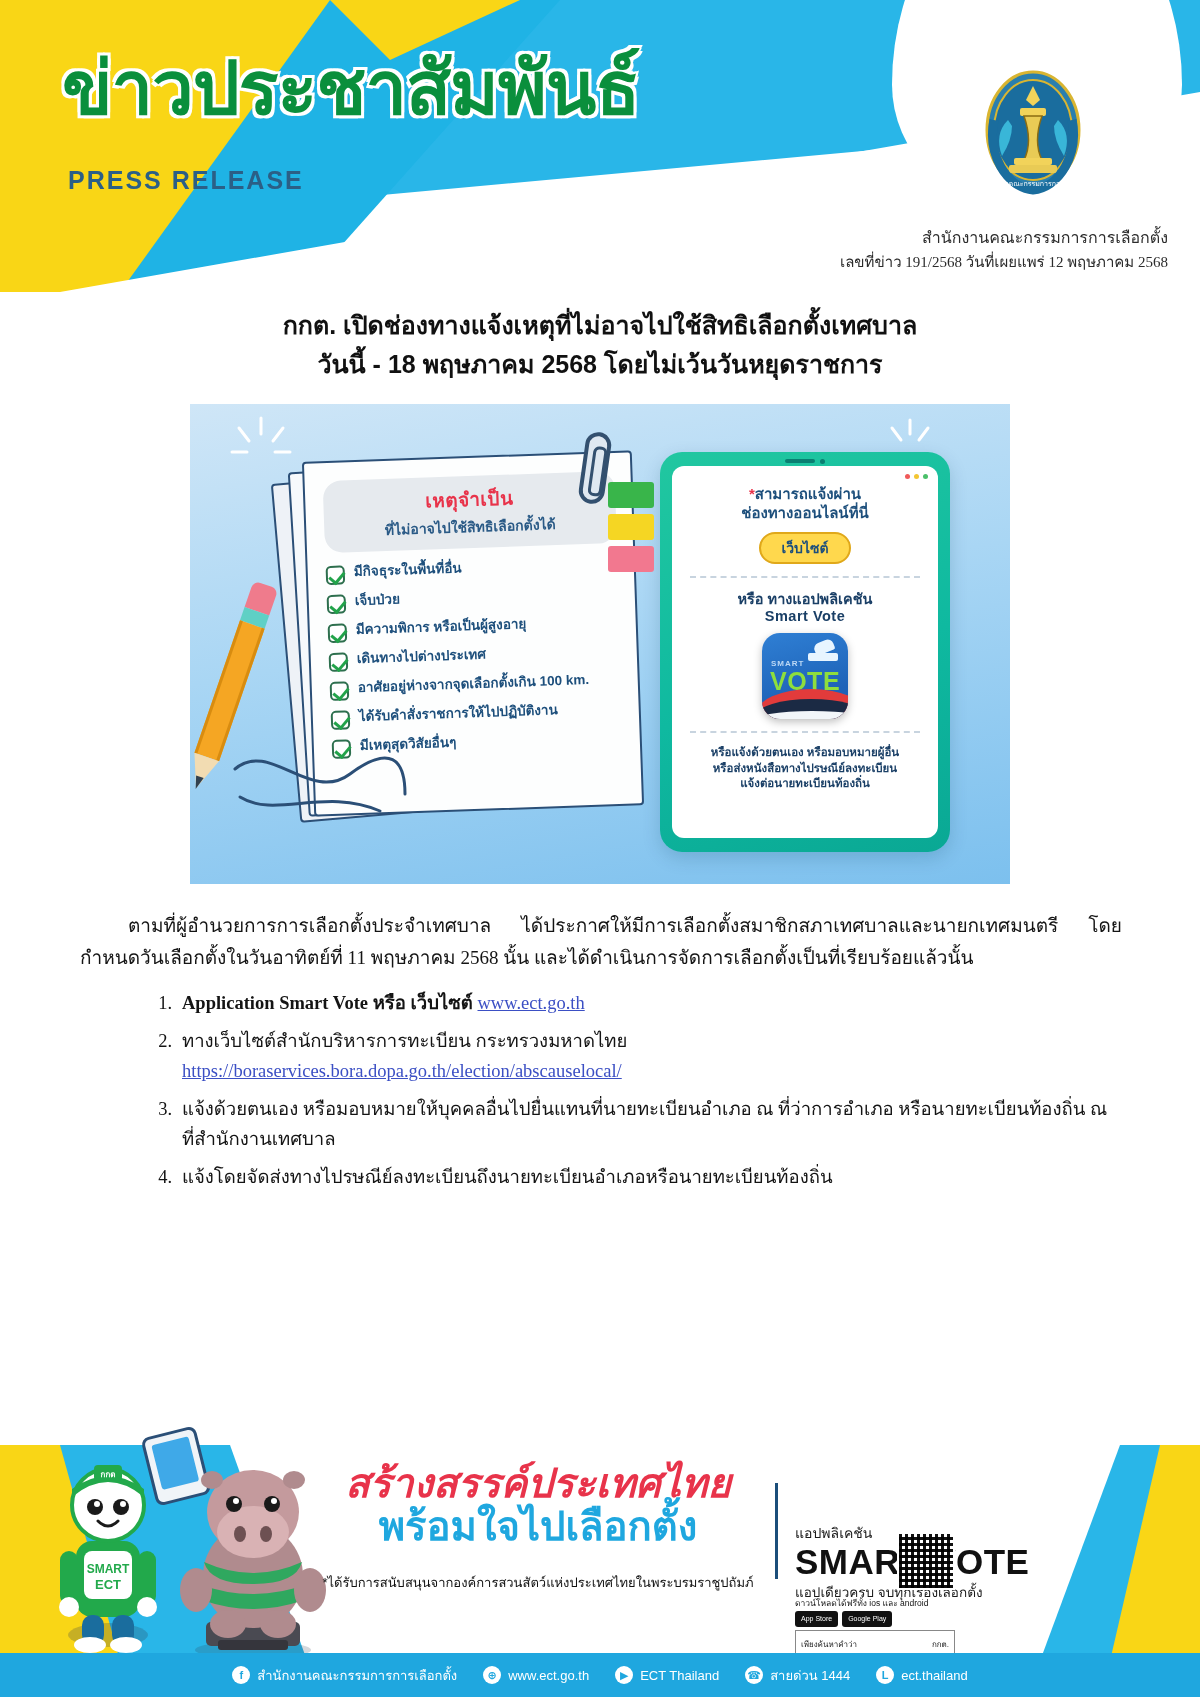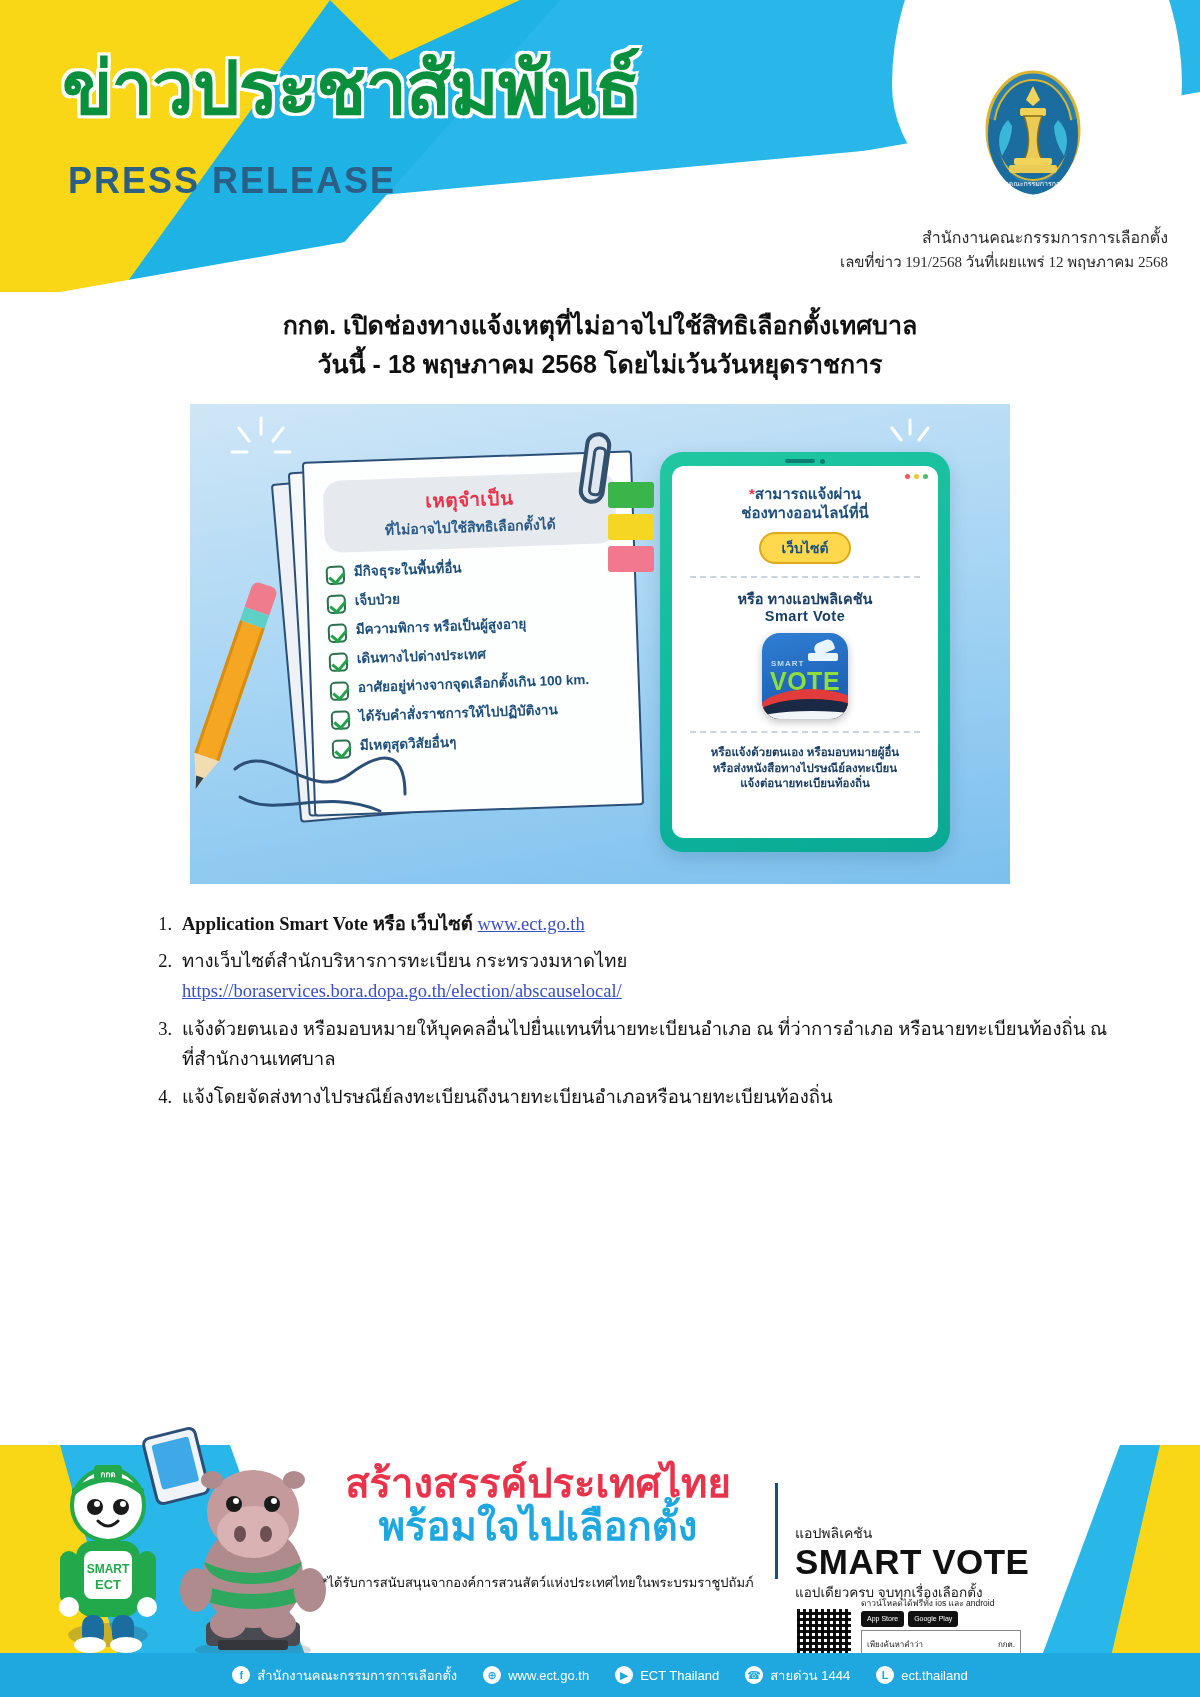--- a/index.html
+++ b/index.html
@@ -49,22 +49,22 @@
   .hdr-title {
     position: absolute; left: 62px; top: 52px;
     font-size: 74px; font-weight: bold; color: #0a8f3c;
     letter-spacing: -1px; line-height: 1;
     text-shadow:
        2px 0 0 #fff, -2px 0 0 #fff, 0 2px 0 #fff, 0 -2px 0 #fff,
        3px 3px 0 #fff, -3px 3px 0 #fff, 3px -3px 0 #fff, -3px -3px 0 #fff;
     white-space: nowrap;
   }
   .hdr-sub {
-    position: absolute; left: 68px; top: 160px;
-    font-size: 36px; font-weight: bold; color: #2b5f86;
+    position: absolute; left: 68px; top: 166px;
+    font-size: 25px; font-weight: bold; color: #2b5f86;
     letter-spacing: 2px;
   }
 
   
   .emblem {
     position: absolute; right: 92px; top: 58px;
     width: 150px; height: 150px;
   }
 
   .hdr-org {
@@ -241,33 +241,33 @@
     clip-path: polygon(90px 0, 130px 0, 130px 216px, 40px 216px);
   }
   .fb-bar {
     position: absolute; left: 0; bottom: 0; width: 1200px; height: 44px;
     background: #1fa7df;
   }
   .fb-slogan {
     position: absolute; left: 318px; bottom: 104px; width: 440px; text-align: center;
   }
   .sl1 { font-size: 40px; font-weight: bold; color: #e8334a; line-height: 1.05;
-         text-shadow: 1.5px 0 #fff,-1.5px 0 #fff,0 1.5px #fff,0 -1.5px #fff;}
+         text-shadow: 1.5px 0 #fff,-1.5px 0 #fff,0 1.5px #fff,0 -1.5px #fff; font-style: italic;}
   .sl2 { font-size: 40px; font-weight: bold; color: #1fa7df; line-height: 1.1;
          text-shadow: 1.5px 0 #fff,-1.5px 0 #fff,0 1.5px #fff,0 -1.5px #fff;}
   .sl3 { font-size: 13px; color: #111; margin-top: 24px; }
   .fb-divider {
     position: absolute; left: 775px; bottom: 118px; width: 3px; height: 96px;
     background: #1b4e7a;
   }
   .sv-block { position: absolute; left: 795px; bottom: 94px; width: 250px; }
   .sv1 { font-size: 14px; color: #1a1a1a; }
   .sv2 { font-size: 35px; font-weight: bold; color: #111; letter-spacing: .5px; line-height: 1.02;}
   .sv3 { font-size: 13.5px; color: #1a1a1a; margin-top: 1px;}
-  .qr-row { position: absolute; left: 795px; bottom: 22px; display: flex; gap: 8px; align-items: center;}
+  .qr-row { position: absolute; left: 795px; bottom: 22px; display: flex; gap: 8px; align-items: flex-end; flex-direction: column;}
   .qr { width: 58px; height: 58px; background:
         repeating-linear-gradient(0deg,#111 0 3px,#fff 3px 6px),
         repeating-linear-gradient(90deg,#111 0 3px,transparent 3px 6px);
         background-blend-mode: multiply; border: 2px solid #fff;}
   .qr-side { font-size: 8.5px; color: #111; line-height: 1.35;}
   .store-row { display: flex; gap: 4px; margin-top: 2px; }
   .store { background: #111; color: #fff; font-size: 7px; padding: 3px 6px; border-radius: 3px; white-space: nowrap;}
   .searchbox { margin-top: 3px; border: 1px solid #888; background:#fff; font-size: 8px; padding: 9px 5px; width: 160px; display:flex; justify-content: space-between;}
   .qr-foot { font-size: 8.5px; color:#111; margin-top: 3px;}
 
@@ -439,20 +439,21 @@
         <div class="scr-foot">
           <span>หรือแจ้งด้วยตนเอง หรือมอบหมายผู้อื่น</span><br>
           <span>หรือส่งหนังสือทางไปรษณีย์ลงทะเบียน</span><br>
           <span>แจ้งต่อนายทะเบียนท้องถิ่น</span>
         </div>
       </div>
     </div>
   </div>
 
   <div class="body-text">
+    <p>ตามที่ผู้อำนวยการการเลือกตั้งประจำเทศบาล ได้ประกาศให้มีการเลือกตั้งสมาชิกสภาเทศบาลและนายกเทศมนตรี โดยกำหนดวันเลือกตั้งในวันอาทิตย์ที่ 11 พฤษภาคม 2568 นั้น และได้ดำเนินการจัดการเลือกตั้งเป็นที่เรียบร้อยแล้วนั้น</p>
   </div>
 
   <div class="num-list">
     <div class="num-row">
       <span class="n">1.</span>
       <span class="c">
         <span class="bold-it">Application Smart Vote หรือ เว็บไซต์ </span><a class="lnk" href="#">www.ect.go.th</a>
       </span>
     </div>
     <div class="num-row">

